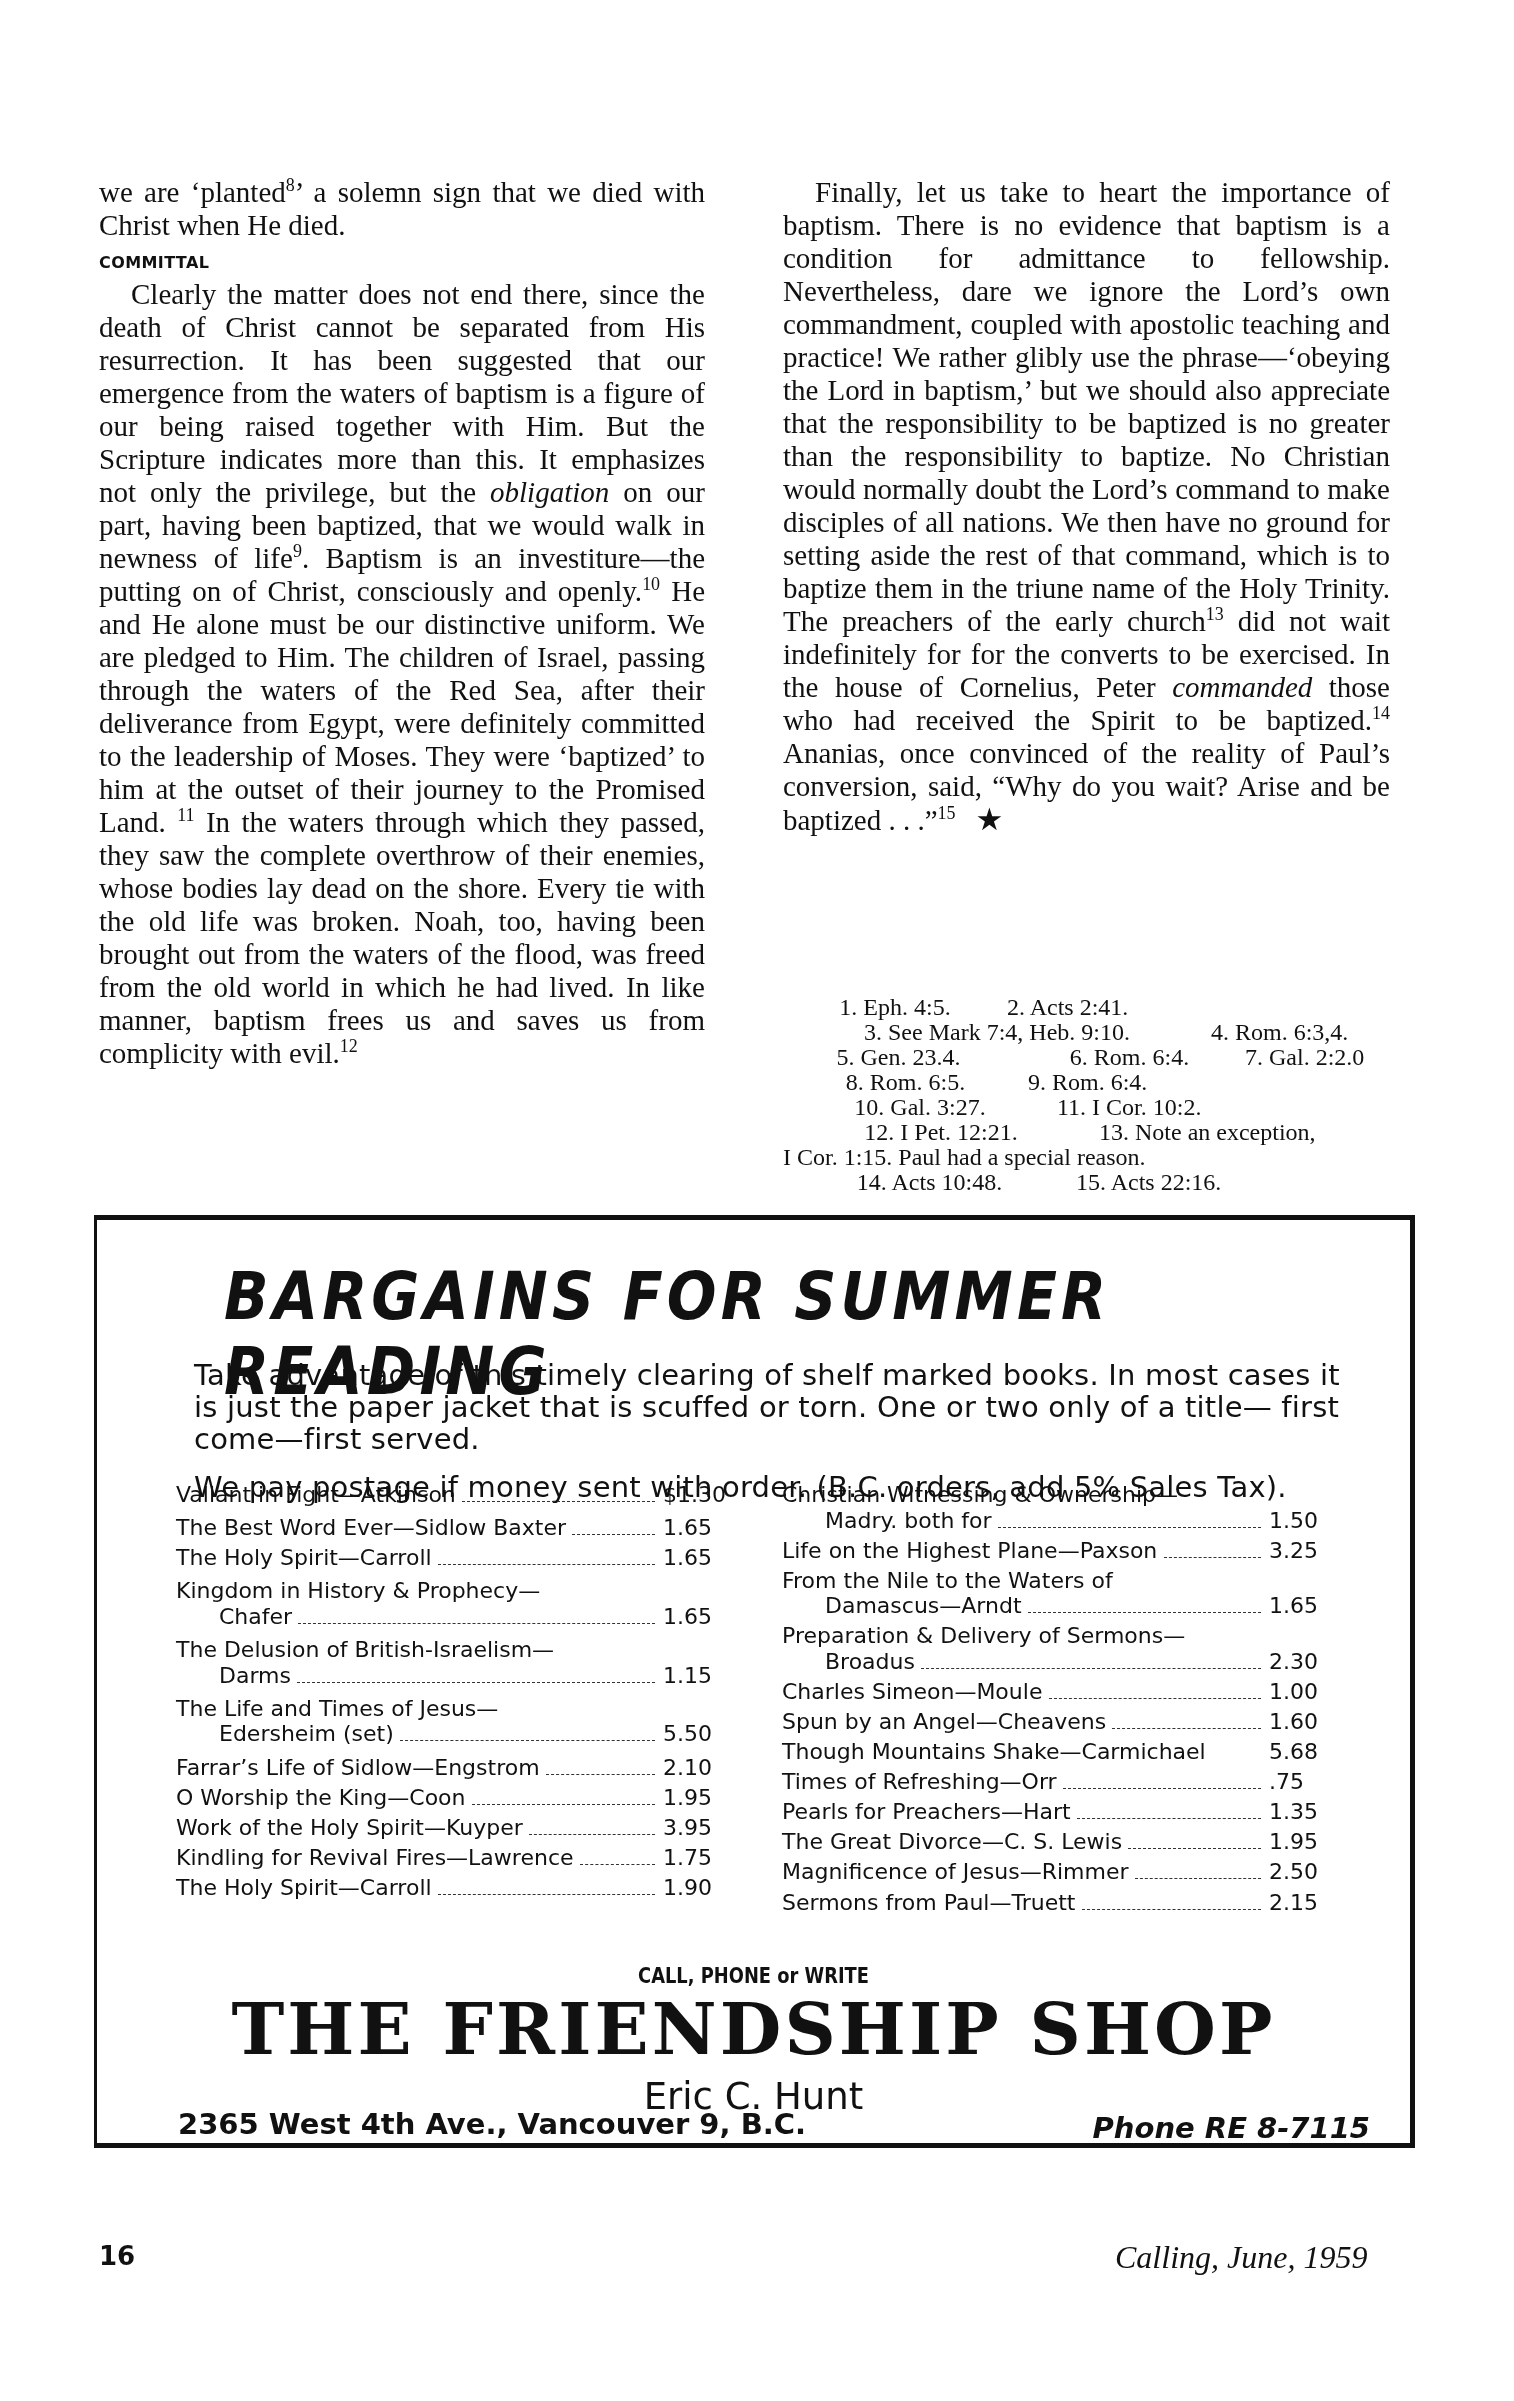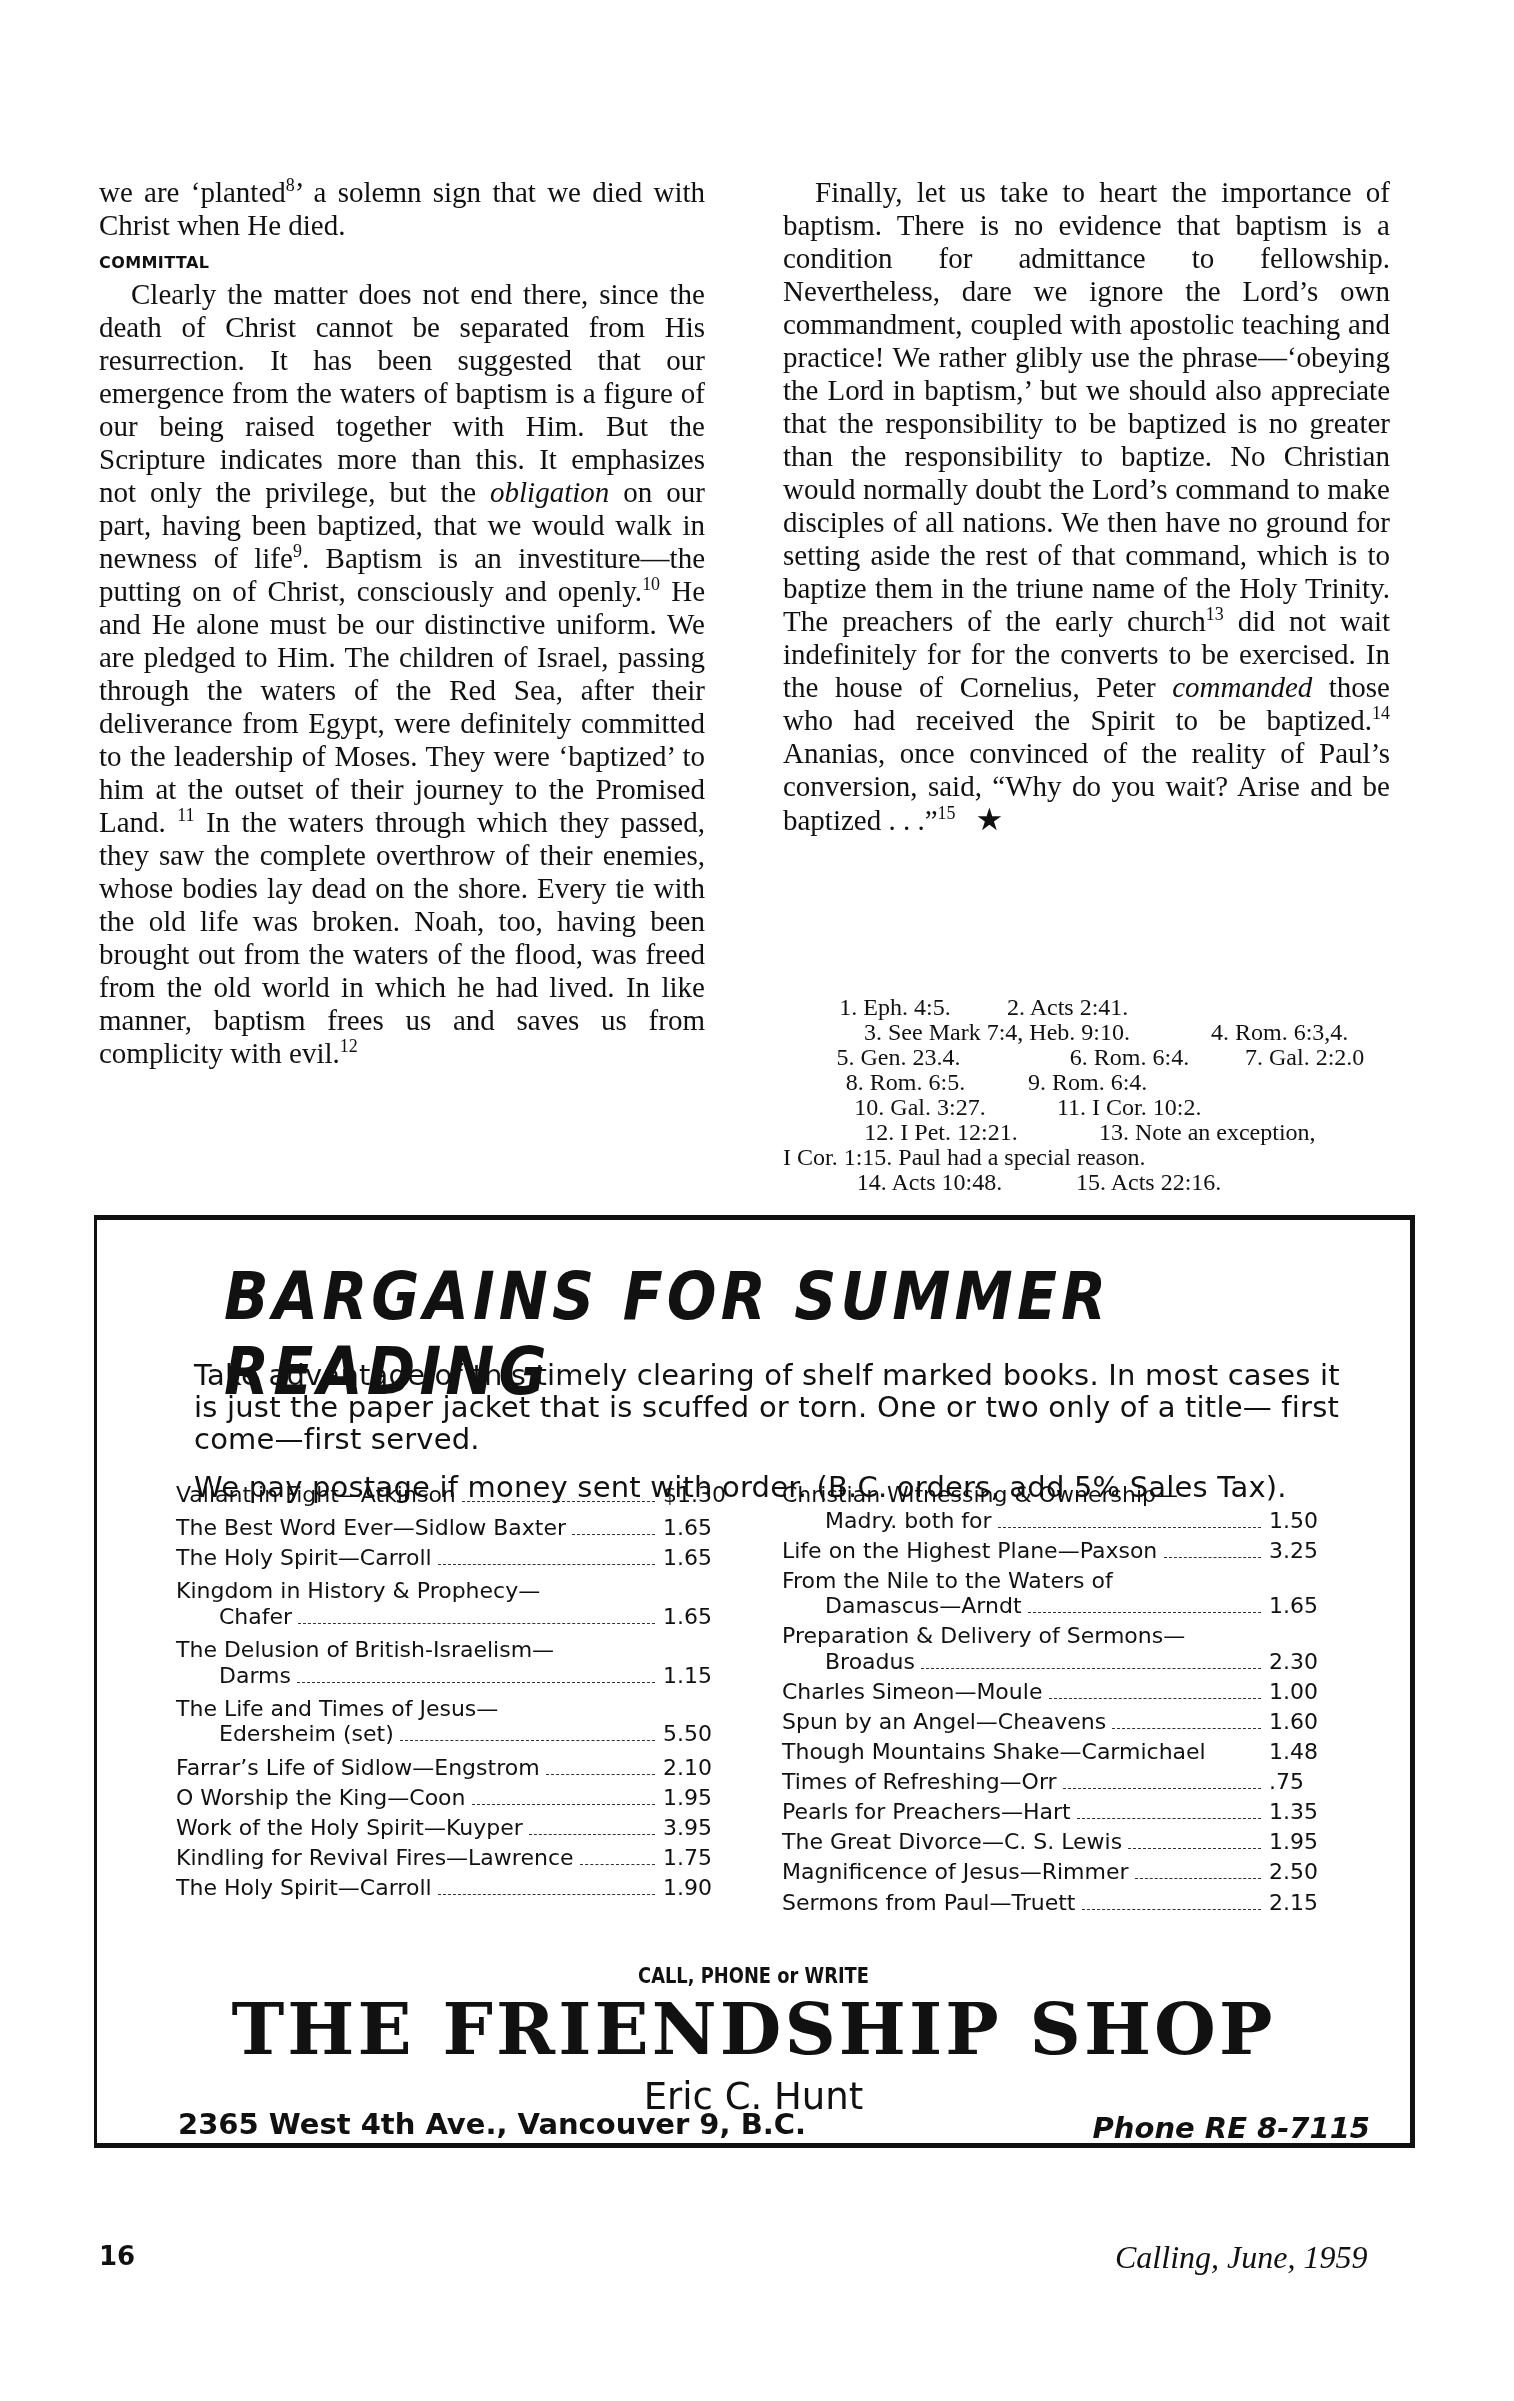--- a/index.html
+++ b/index.html
@@ -220,21 +220,21 @@
         <div class="book-line">
           <span class="book-title">Spun by an Angel—Cheavens</span>
           <span class="leader"></span>
           <span class="price">1.60</span>
         </div>
       </div>
     <div class="book tight">
         <div class="book-line">
           <span class="book-title">Though Mountains Shake—Carmichael</span>
           <span class="leader" style="border:none;margin:0 3.1px"></span>
-          <span class="price">1.48</span>
+          <span class="price">5.68</span>
         </div>
       </div>
     <div class="book tight">
         <div class="book-line">
           <span class="book-title">Times of Refreshing—Orr</span>
           <span class="leader"></span>
           <span class="price">.75</span>
         </div>
       </div>
     <div class="book tight">

